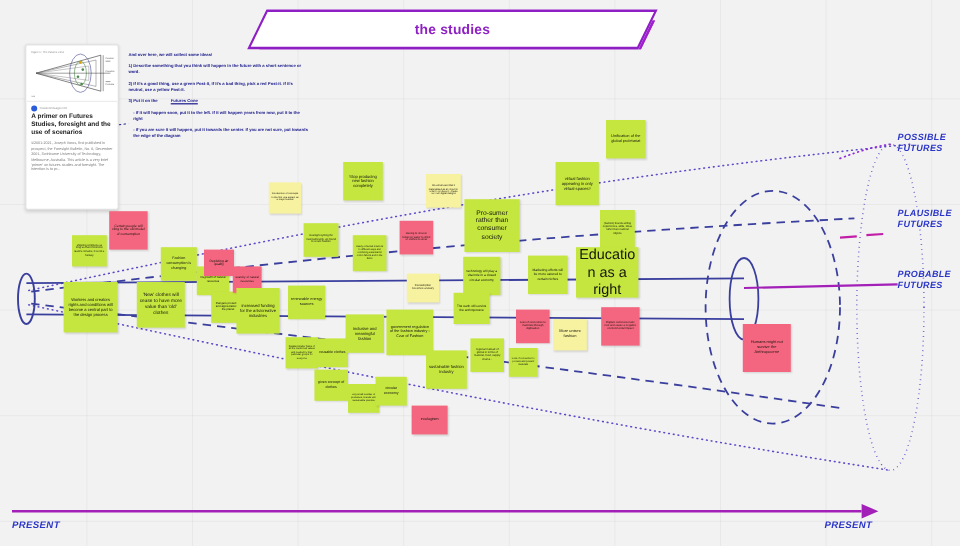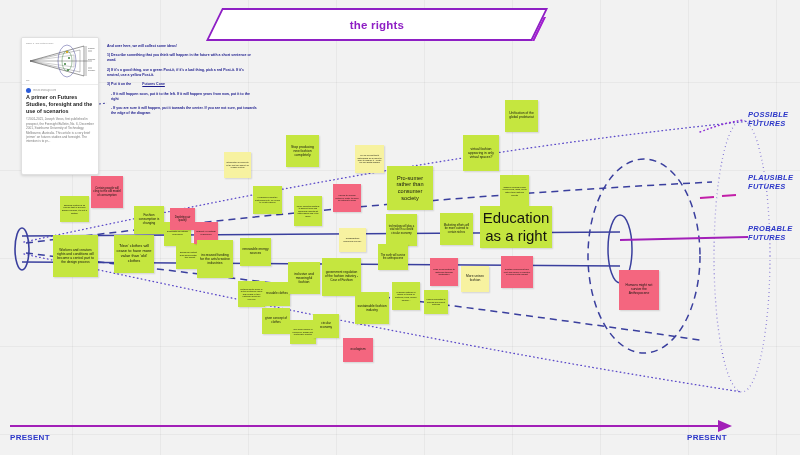--- a/index.html
+++ b/index.html
@@ -49,21 +49,21 @@
   
   .instr{position:absolute;left:107px;top:44px;width:150px;color:#1a1a8c;}
   .instr p{margin:0 0 4.5px;font-size:3.5px;line-height:1.42;font-weight:bold;}
   .instr p.sub{font-weight:bold;padding-left:4px;}
   .instr .u{text-decoration:underline;padding-left:10px;}
 
   
   .zl{position:absolute;color:#2b36c8;font-weight:bold;font-style:italic;
      font-size:7.5px;line-height:1.25;letter-spacing:.3px;text-align:left;}
 
-  .axlabel{position:absolute;color:#2b36c8;font-weight:bold;
+  .axlabel{position:absolute;color:#2b36c8;font-weight:bold;font-style:italic;
      font-size:8px;letter-spacing:.3px;}
 
   
   .note{position:absolute;box-sizing:border-box;display:flex;
      align-items:center;justify-content:center;text-align:center;
      padding:2px;color:#16160f;line-height:1.2;
      box-shadow:1px 1px 1.5px rgba(0,0,0,.13);
      word-break:break-word;overflow:hidden;}
   .n-green{background:#c5e63f;}
   .n-pink{background:#f4667f;}
@@ -98,21 +98,21 @@
 
     <line x1="10" y1="426" x2="718" y2="426" stroke="#a21fb8" stroke-width="2"></line>
     <polygon points="718,420 732,426 718,432" fill="#a21fb8"></polygon>
 
     <path d="M 99 104 L 107 103" stroke="#1a1a8c" stroke-width="0.8" stroke-dasharray="2 2"></path>
   </svg>
 
   <div class="banner">
     <div class="slab shadow"></div>
     <div class="slab"></div>
-    <div class="txt">the rights</div>
+    <div class="txt">the studies</div>
   </div>
 
   <div class="card">
     <div class="thumb">
       <svg width="76" height="46" viewBox="0 0 76 46">
         <text x="4" y="6" font-size="2.2" fill="#888" font-family="Liberation Sans, sans-serif">Figure 1 : The Futures Cone</text>
         <path d="M8 23 L62 8 L62 38 Z" fill="none" stroke="#333" stroke-width=".5"></path>
         <path d="M8 23 L58 12 L58 34 Z" fill="none" stroke="#666" stroke-width=".4"></path>
         <path d="M8 23 L52 17 L52 29 Z" fill="none" stroke="#888" stroke-width=".4"></path>
         <ellipse cx="45" cy="23" rx="9" ry="16" fill="none" stroke="#4a4a9a" stroke-width=".5"></ellipse>
@@ -196,21 +196,21 @@
       <div class="note n-pink" style="left: 333px; top: 184px; width: 28px; height: 28px; font-size: 2.3px;">Having to choose between water to drink or clothes to wear</div>
       <div class="note n-green" style="left: 294px; top: 196px; width: 28px; height: 30px; font-size: 2px;">clearly collected solutions to different ways and combining essential bit cotton fabrics and in the fabric</div>
       <div class="note n-green" style="left: 387px; top: 166px; width: 46px; height: 44px; font-size: 5.6px;">Pro-sumer rather than consumer society</div>
       <div class="note n-green" style="left: 463px; top: 135px; width: 36px; height: 36px; font-size: 3.4px;">virtual fashion appearing in only virtual spaces?</div>
       <div class="note n-green" style="left: 505px; top: 100px; width: 33px; height: 32px; font-size: 3.3px;">Unification of the global proletariat</div>
       <div class="note n-green" style="left: 500px; top: 175px; width: 29px; height: 32px; font-size: 2.2px;">(fashion) brands selling experiences, skills, ideas rather than material objects</div>
       <div class="note n-green" style="left: 386px; top: 214px; width: 31px; height: 32px; font-size: 2.7px;">technology will play a vital role in a closed circular economy</div>
       <div class="note n-green" style="left: 378px; top: 244px; width: 30px; height: 26px; font-size: 2.6px;">The earth will survive the anthropocene</div>
       <div class="note n-green" style="left: 440px; top: 213px; width: 33px; height: 32px; font-size: 2.8px;">Marketing efforts will be more catered to certain niches</div>
       <div class="note n-pink" style="left: 430px; top: 258px; width: 28px; height: 28px; font-size: 2.3px;">Loss of connection to materials through digitisation</div>
-      <div class="note n-green" style="left: 480px; top: 206px; width: 72px; height: 42px; font-size: 15px; text-align: center;">Education as a right</div>
+      <div class="note n-green" style="left: 480px; top: 206px; width: 52px; height: 42px; font-size: 12px; text-align: center;">Education as a right</div>
       <div class="note n-pink" style="left: 501px; top: 256px; width: 32px; height: 32px; font-size: 2.3px;">Digitale currencies take root and cause a negative environmental impact</div>
       <div class="note n-yellow" style="left: 461px; top: 266px; width: 28px; height: 26px; font-size: 3.3px;">More unisex fashion</div>
       <div class="note n-pink" style="left: 619px; top: 270px; width: 40px; height: 40px; font-size: 3.3px;">Humans might not survive the Anthropocene</div>
       <div class="note n-yellow" style="left: 339px; top: 228px; width: 27px; height: 24px; font-size: 2.3px;">Consumption becomes a luxury</div>
       <div class="note n-green" style="left: 424px; top: 290px; width: 24px; height: 24px; font-size: 2px;">Loss of connection to process and present materials</div>
     </div>
 
 </div>
 
 </body></html>

